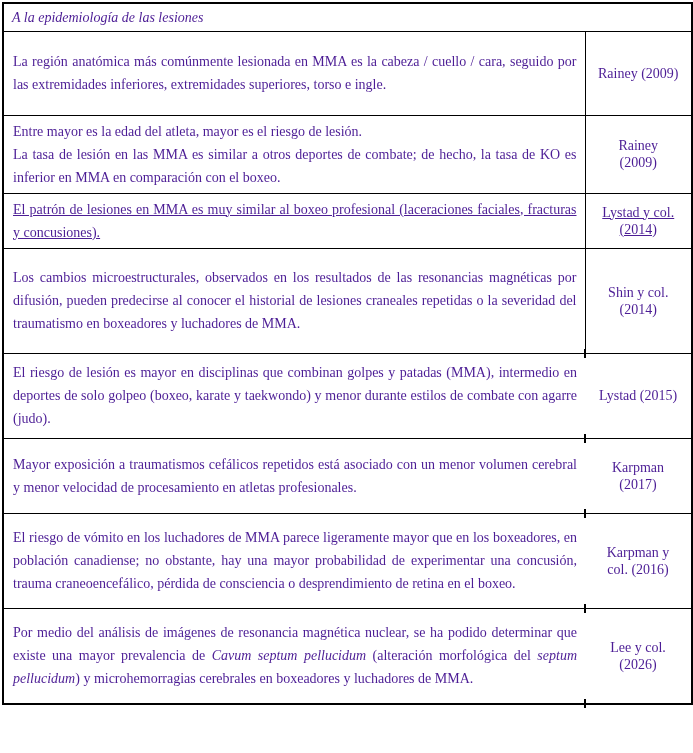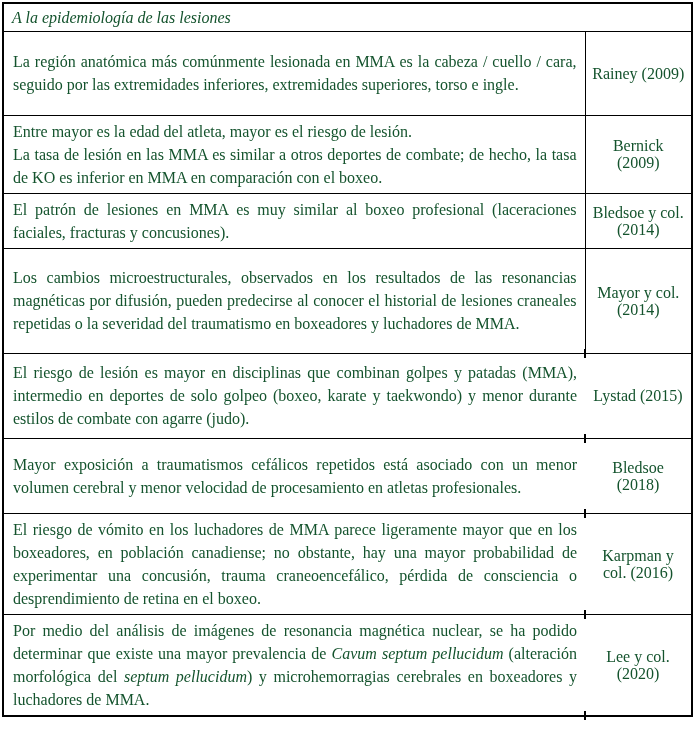--- a/index.html
+++ b/index.html
@@ -15,22 +15,22 @@
     padding: 2px 2px 1px 2px;
     font-family: "Liberation Serif", "DejaVu Serif", serif;
     color: #000000;
     overflow: hidden;
   }
   table.review-table {
     border-collapse: collapse;
     table-layout: fixed;
     width: 689px;
     border: 2px solid #000;
-    font-size: 16px;
-    color: #14532d;
+    font-size: 14px;
+    color: #4c1d95;
   }
   col.c-text { width: 582px; }
   col.c-ref  { width: 107px; }
   td {
     vertical-align: middle;
     box-sizing: border-box;
   }
   tr.data-row > td {
     border-top: 1.5px solid #000;
   }
@@ -72,21 +72,21 @@
     left: -1px;
     bottom: -5px;
     width: 2px;
     height: 9px;
     background: #000;
   }
   
   tr.r1 > td { height: 84px; }
   tr.r2 > td { height: 75px; }
   tr.r3 > td { height: 37px; }
-  tr.r4 > td { height: 52px; }
+  tr.r4 > td { height: 52px; text-decoration: underline; }
   tr.r5 > td { height: 105px; }
   tr.r6 > td { height: 85px; }
   tr.r7 > td { height: 75px; }
   tr.r8 > td { height: 95px; }
   tr.r9 > td { height: 96px; }
   i { }
 </style>
 </head>
 <body>
 
@@ -101,48 +101,48 @@
         <td class="cell-header" colspan="2">A la epidemiología de las lesiones</td>
       </tr>
 
       <tr class="data-row div-line r1">
         <td class="cell-text"><span>La región anatómica más comúnmente lesionada en MMA es la cabeza / cuello / cara, seguido por las extremidades inferiores, extremidades superiores, torso e ingle.</span></td>
         <td class="cell-ref"><span>Rainey (2009)</span></td>
       </tr>
 
       <tr class="data-row div-line r2">
         <td class="cell-text"><span>Entre mayor es la edad del atleta, mayor es el riesgo de lesión.</span><br><span>La tasa de lesión en las MMA es similar a otros deportes de combate; de hecho, la tasa de KO es inferior en MMA en comparación con el boxeo.</span></td>
-        <td class="cell-ref"><span>Bernick</span><br><span>(2009)</span></td>
+        <td class="cell-ref"><span>Rainey</span><br><span>(2009)</span></td>
       </tr>
 
 
       <tr class="data-row div-line r4">
         <td class="cell-text"><span>El patrón de lesiones en MMA es muy similar al boxeo profesional (laceraciones faciales, fracturas y concusiones).</span></td>
-        <td class="cell-ref"><span>Bledsoe y col.</span><br><span>(2014)</span></td>
+        <td class="cell-ref"><span>Lystad y col.</span><br><span>(2014)</span></td>
       </tr>
 
       <tr class="data-row div-line r5">
         <td class="cell-text"><span>Los cambios microestructurales, observados en los resultados de las resonancias magnéticas por difusión, pueden predecirse al conocer el historial de lesiones craneales repetidas o la severidad del traumatismo en boxeadores y luchadores de MMA.</span></td>
-        <td class="cell-ref"><span>Mayor y col.</span><br><span>(2014)</span></td>
+        <td class="cell-ref"><span>Shin y col.</span><br><span>(2014)</span></td>
       </tr>
 
       <tr class="data-row div-tick r6">
         <td class="cell-text"><span>El riesgo de lesión es mayor en disciplinas que combinan golpes y patadas (MMA), intermedio en deportes de solo golpeo (boxeo, karate y taekwondo) y menor durante estilos de combate con agarre (judo).</span></td>
         <td class="cell-ref"><span>Lystad (2015)</span></td>
       </tr>
 
       <tr class="data-row div-tick r7">
         <td class="cell-text"><span>Mayor exposición a traumatismos cefálicos repetidos está asociado con un menor volumen cerebral y menor velocidad de procesamiento en atletas profesionales.</span></td>
-        <td class="cell-ref"><span>Bledsoe</span><br><span>(2018)</span></td>
+        <td class="cell-ref"><span>Karpman</span><br><span>(2017)</span></td>
       </tr>
 
       <tr class="data-row div-tick r8">
         <td class="cell-text"><span>El riesgo de vómito en los luchadores de MMA parece ligeramente mayor que en los boxeadores, en población canadiense; no obstante, hay una mayor probabilidad de experimentar una concusión, trauma craneoencefálico, pérdida de consciencia o desprendimiento de retina en el boxeo.</span></td>
         <td class="cell-ref"><span>Karpman y</span><br><span>col. (2016)</span></td>
       </tr>
 
       <tr class="data-row div-tick last-row r9">
         <td class="cell-text"><span>Por medio del análisis de imágenes de resonancia magnética nuclear, se ha podido determinar que existe una mayor prevalencia de </span><i>Cavum septum pellucidum</i><span> (alteración morfológica del </span><i>septum pellucidum</i><span>) y microhemorragias cerebrales en boxeadores y luchadores de MMA.</span></td>
-        <td class="cell-ref"><span>Lee y col.</span><br><span>(2020)</span></td>
+        <td class="cell-ref"><span>Lee y col.</span><br><span>(2026)</span></td>
       </tr>
     </tbody>
   </table>
 </div>
 
 </body></html>

